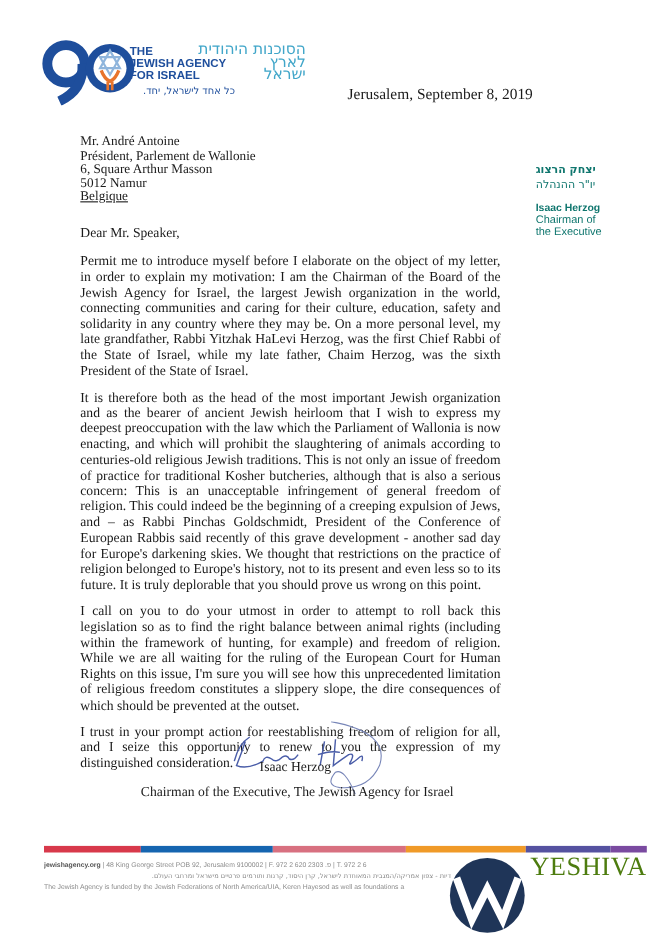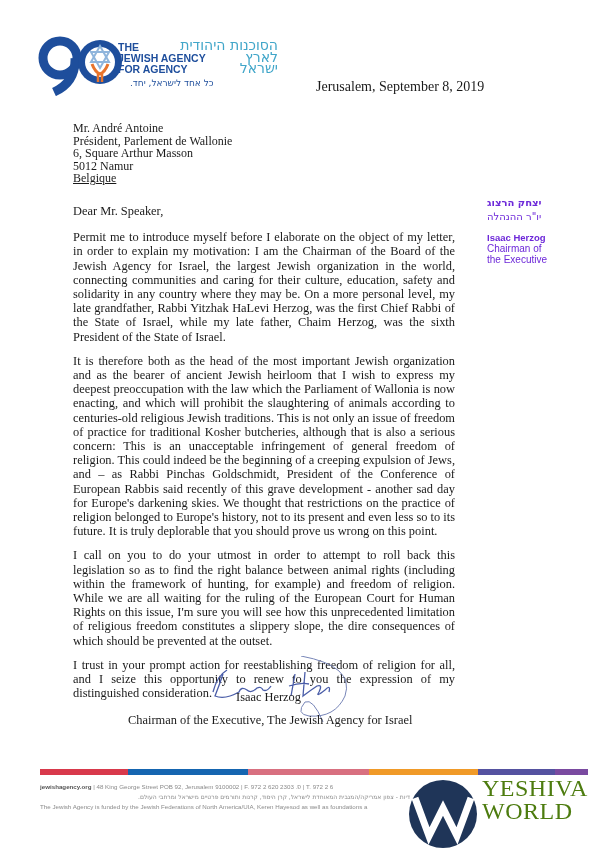--- a/index.html
+++ b/index.html
@@ -10,21 +10,21 @@
     .logo-text { position: absolute; left: 80px; top: 8px; font-family: "Liberation Sans", sans-serif; font-weight: bold; font-size: 10.5px; line-height: 11px; color: #1e4e9c; }
     .logo-heb { position: absolute; left: 140px; top: 6px; font-family: "DejaVu Sans", sans-serif; font-size: 14px; line-height: 11.5px; color: #41a6c9; direction: rtl; text-align: right; width: 100px; }
     .logo-tag { position: absolute; left: 92px; top: 44px; font-family: "DejaVu Sans", sans-serif; font-size: 9px; color: #1e4e9c; direction: rtl; }
 
     .date { position: absolute; left: 316px; top: 79px; font-size: 14px; }
 
     .address { position: absolute; left: 73px; top: 122px; font-size: 12px; line-height: 12.5px; }
     .address div { white-space: nowrap; }
     .underline { text-decoration: underline; }
 
-    .sidebar { position: absolute; left: 487px; top: 149px; width: 100px; font-family: "Liberation Sans", sans-serif; color: #6d28d9; margin-top: 48px; }
+    .sidebar { position: absolute; left: 487px; top: 149px; width: 100px; font-family: "Liberation Sans", sans-serif; color: #0f766e; }
     .sb-heb-name { font-family: "DejaVu Sans", sans-serif; font-weight: bold; font-size: 10px; direction: rtl; text-align: left; }
     .sb-heb-title { font-family: "DejaVu Sans", sans-serif; font-size: 10px; direction: rtl; text-align: left; margin-top: 3px; }
     .sb-name { font-weight: bold; font-size: 9.5px; margin-top: 10px; }
     .sb-title { font-size: 10px; line-height: 11px; width: 70px; }
 
     .letter { position: absolute; left: 73px; top: 204px; width: 382px; font-size: 12.4px; line-height: 14.2px; }
     .letter p { margin: 0 0 10px 0; text-align: justify; }
     .salutation { margin-bottom: 12px !important; }
 
     .signature { position: absolute; left: 205px; top: 656px; width: 160px; height: 70px; }
@@ -55,21 +55,21 @@
 
     <polygon points="62,12 71,28 53,28" fill="none" stroke="#8fb5dc" stroke-width="2"></polygon>
     <polygon points="62,34 71,18 53,18" fill="none" stroke="#8fb5dc" stroke-width="2"></polygon>
 
     <path d="M54 30 Q57 38 62 40 Q67 38 70 30" fill="none" stroke="#e8742c" stroke-width="3"></path>
     <path d="M60 40 L60 48 M64 40 L64 48" stroke="#e8742c" stroke-width="2.5"></path>
   </svg>
   <div class="logo-text">
     <div>THE</div>
     <div>JEWISH AGENCY</div>
-    <div>FOR AGENCY</div>
+    <div>FOR ISRAEL</div>
   </div>
   <div class="logo-heb">
     <div>הסוכנות היהודית</div>
     <div>לארץ</div>
     <div>ישראל</div>
   </div>
   <div class="logo-tag">כל אחד לישראל, יחד.</div>
 </div>
 
 <div class="date">Jerusalem, September 8, 2019</div>
@@ -120,15 +120,14 @@
   <div>The Jewish Agency is funded by the Jewish Federations of North America/UIA, Keren Hayesod as well as foundations a</div>
 </div>
 
 <div class="watermark">
   <svg width="80" height="76" viewBox="0 0 80 76">
     <circle cx="40" cy="40" r="34" fill="#1f3558"></circle>
     <path d="M12 24 L26 62 L40 34 L54 62 L68 24" fill="none" stroke="#ffffff" stroke-width="7" stroke-linejoin="miter"></path>
   </svg>
   <div class="wm-text">
     <div>YESHIVA</div>
-    <div>WORLD</div>
   </div>
 </div>
 
 </body></html>

